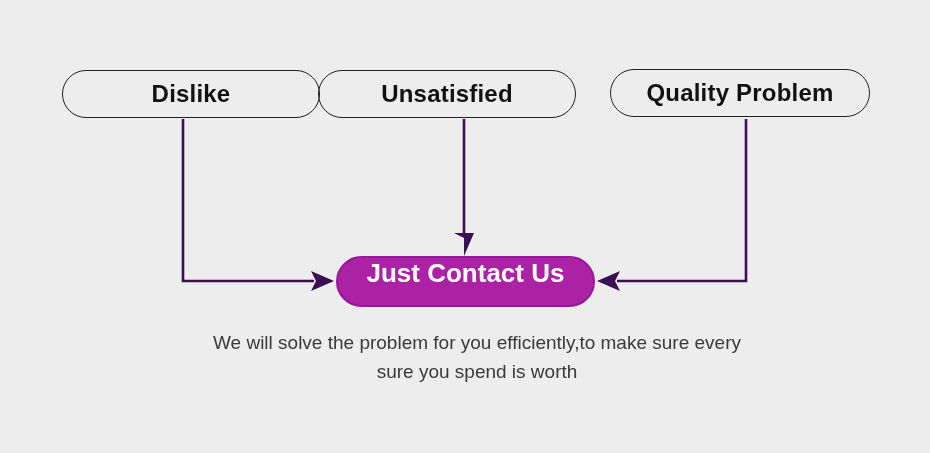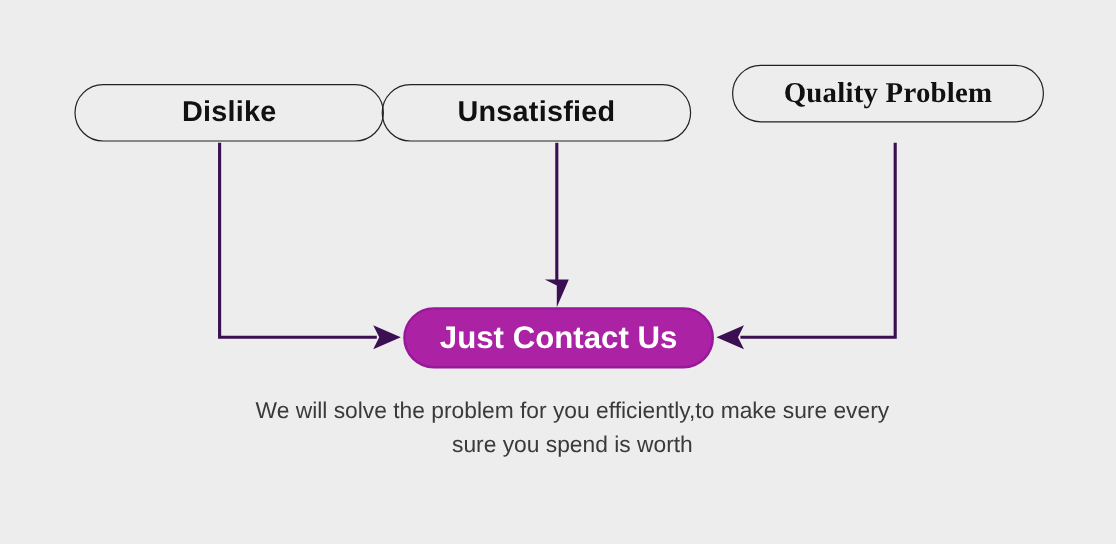--- a/index.html
+++ b/index.html
@@ -32,42 +32,41 @@
     display: flex;
     align-items: center;
     justify-content: center;
     font-weight: 700;
     font-size: 24px;
     color: var(--pill-text, #111);
     letter-spacing: 0.2px;
   }
   .pill-1 { left: 62px;  top: 70px; width: 258px; }
   .pill-2 { left: 318px; top: 70px; width: 258px; }
-  .pill-3 { left: 610px; top: 54px; width: 260px; font-family: Liberation Serif, serif; }
+  .pill-3 { left: 610px; top: 69px; width: 260px; }
   .connectors {
     position: absolute;
     left: 0; top: 0;
     width: 930px; height: 453px;
     pointer-events: none;
   }
   .conn-line {
     stroke: var(--line, #3a1052);
     stroke-width: 2.6;
     fill: none;
   }
   .conn-head { fill: var(--line, #3a1052); }
   .target-pill {
     position: absolute;
     left: 336px; top: 256px;
     width: 259px; height: 51px;
     background: var(--accent, #ab22a5);
     border: 2px solid var(--accent-border, #97189a);
     border-radius: 26px;
     display: flex;
-    align-items: center;
     justify-content: center;
     font-weight: 700;
     font-size: 26px;
     color: var(--target-text, #fff);
     cursor: pointer;
   }
   .caption {
     position: absolute;
     left: 0; top: 328px;
     width: 930px;

